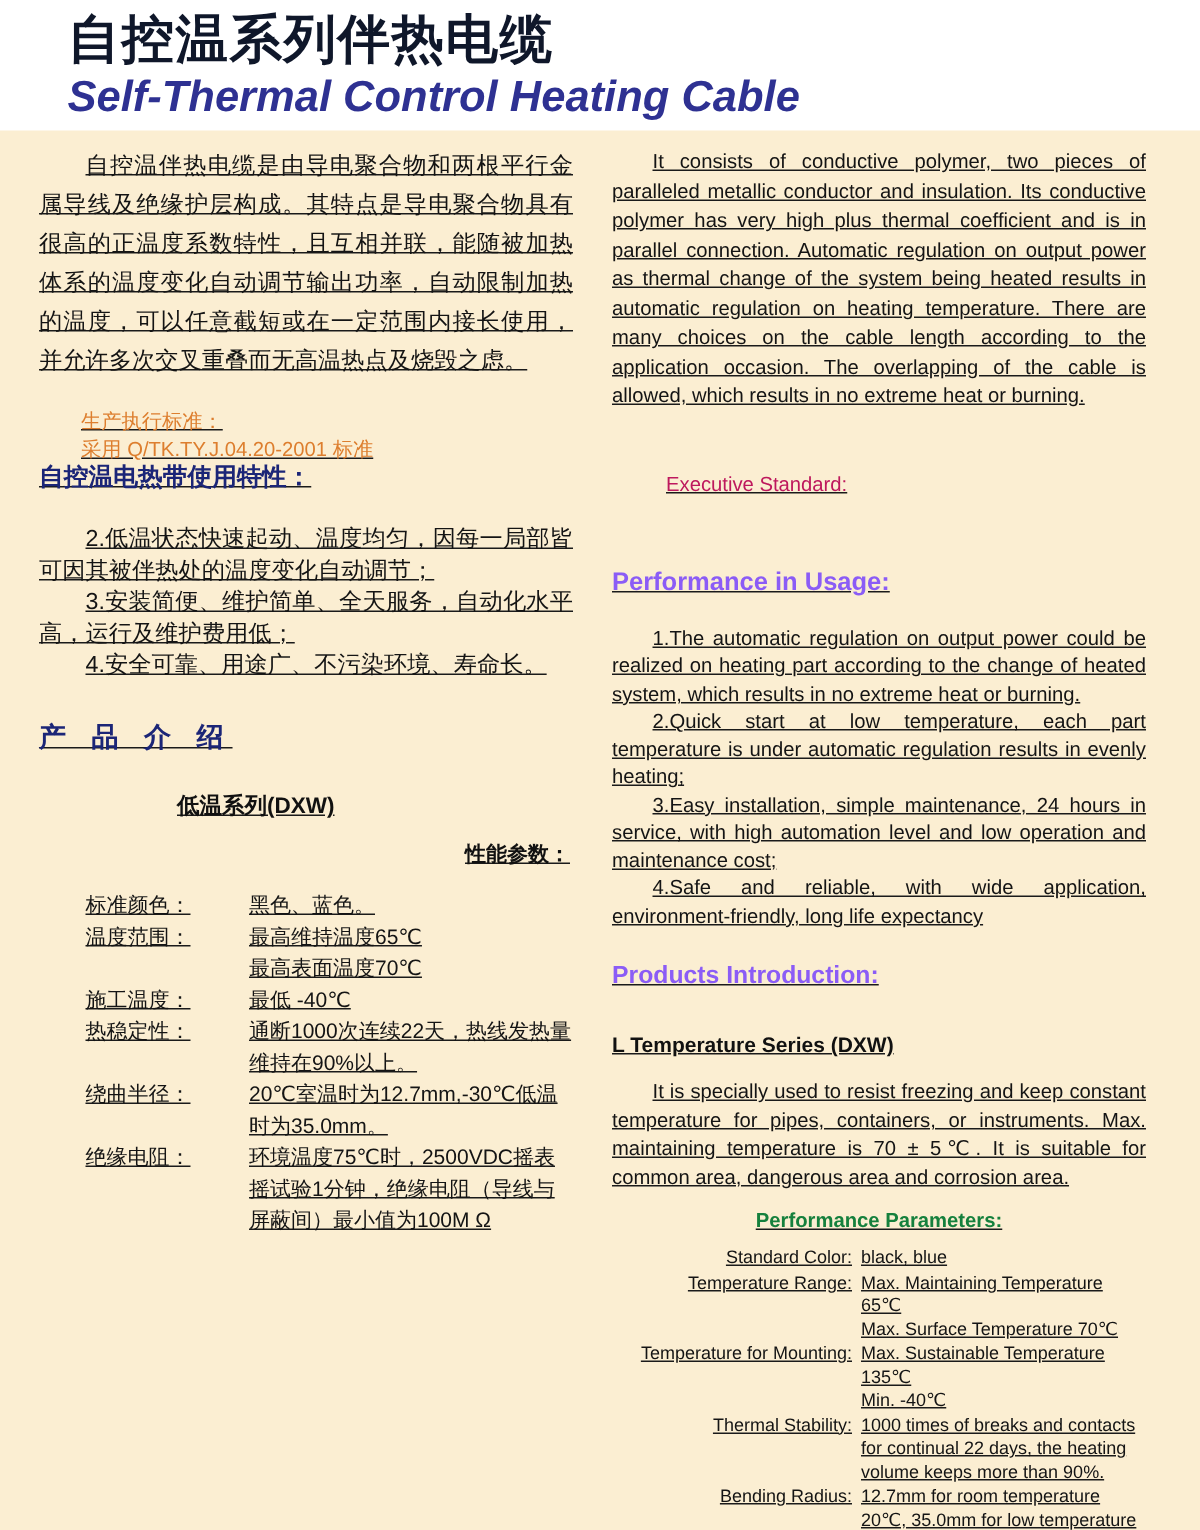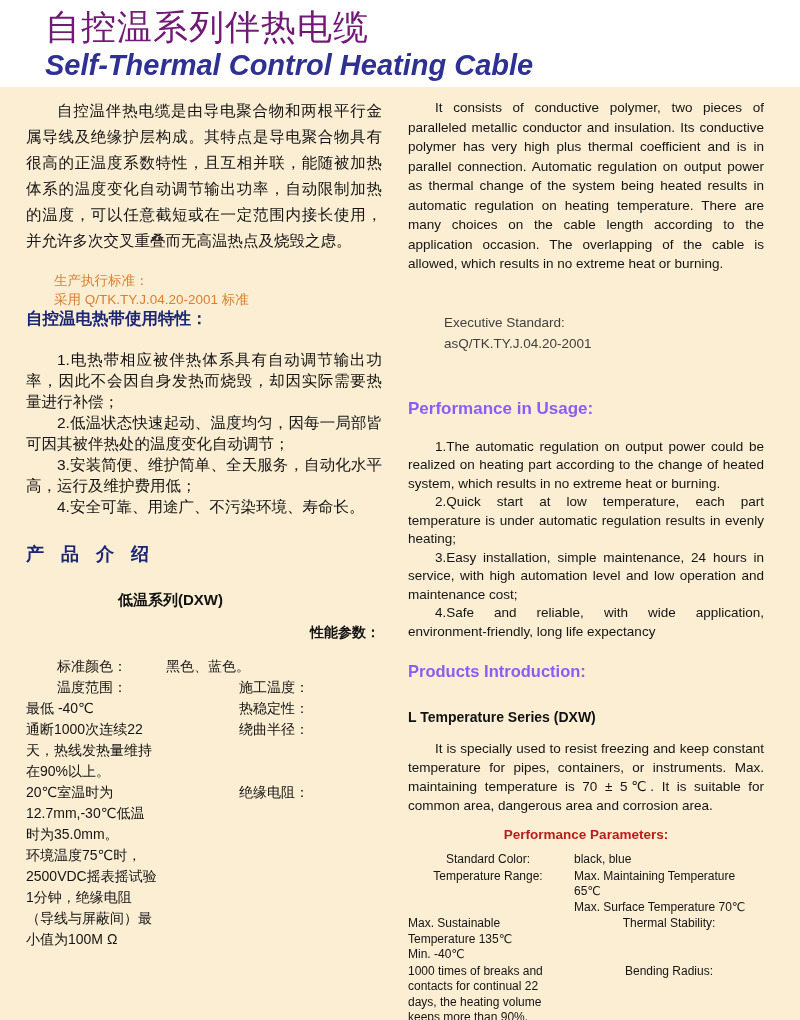--- a/index.html
+++ b/index.html
@@ -7,53 +7,53 @@
     width: 800px; height: 1020px;
     background: #ffffff;
     font-family: "Liberation Sans", "DejaVu Sans", sans-serif;
     color: #1a1a1a;
     overflow: hidden;
     position: relative;
   }
   
   .header { padding: 6px 0 0 45px; background: #ffffff; height: 87px; box-sizing: border-box; }
   .title-zh {
-    font-size: 35px; font-weight: normal; color: #701a75;
+    font-size: 35px; font-weight: bold; color: #0f172a;
     letter-spacing: 1px; line-height: 1.2; margin: 0;
   }
   .title-en {
     font-size: 29px; font-weight: bold; font-style: italic; color: #2e3192;
     line-height: 1.1; margin: 2px 0 0 0; letter-spacing: 0px;
   }
   
   .content {
     background: #fbeed2;
     height: 933px; box-sizing: border-box;
     padding: 11px 26px 0 26px;
-    display: flex; gap: 26px;
+    display: flex; gap: 26px; text-decoration: underline;
   }
   .col { width: 356px; }
 
   
   .p-zh {
     font-size: 15.5px; line-height: 26px; text-align: justify;
     text-indent: 2em; margin: 0; color: #141414;
   }
   .p-en {
     font-size: 13.5px; line-height: 19.5px; text-align: justify;
     text-indent: 2em; margin: 0; color: #141414;
   }
 
   
   .standard-zh {
     color: #dd7e2e; font-size: 13.5px; line-height: 19px;
     margin: 17px 0 0 28px;
   }
   .standard-en {
-    color: #404040; font-size: 13.5px; line-height: 21px;
+    color: #be185d; font-size: 13.5px; line-height: 21px;
     margin: 38px 0 0 36px;
   }
 
   
   .h-navy-zh {
     color: #1b2577; font-weight: bold; font-size: 16.5px;
     margin: 0; line-height: 1.2;
   }
   .h-navy-en {
     color: #8b5cf6; font-weight: bold; font-size: 17px;
@@ -84,38 +84,38 @@
     margin: 27px 0 0 0;
   }
   .series-text-zh { margin-top: 12px; }
   .series-text-en { margin-top: 14px; font-size: 13.5px; line-height: 19px; }
 
   .params-heading-zh {
     font-weight: bold; font-size: 14px; color: #111;
     text-align: right; margin: 14px 2px 0 0;
   }
   .params-heading-en {
-    font-weight: bold; font-size: 13.5px; color: #b91c1c;
+    font-weight: bold; font-size: 13.5px; color: #15803d;
     text-align: center; margin: 12px 0 0 0;
   }
 
   
   .params-table { display: grid; margin-top: 14px; row-gap: 0; }
   .params-table-zh { grid-template-columns: 132px 1fr; column-gap: 8px; }
   .params-table-en { grid-template-columns: 160px 1fr; column-gap: 6px; margin-top: 10px; }
   .param-label-zh {
     font-size: 14px; line-height: 21px; text-align: center; color: #141414;
     white-space: nowrap;
   }
   .param-value-zh {
     font-size: 14px; line-height: 21px; text-align: left; color: #141414;
     white-space: pre-line;
   }
   .param-label-en {
-    font-size: 12px; line-height: 15.5px; text-align: center; color: #141414;
+    font-size: 12px; line-height: 15.5px; text-align: right; color: #141414;
   }
   .param-value-en {
     font-size: 12px; line-height: 15.5px; text-align: left; color: #141414;
     white-space: pre-line; padding-bottom: 1px;
   }
 </style>
 </head>
 <body>
 
 <div class="page">
@@ -132,57 +132,57 @@
       <p class="p-zh">自控温伴热电缆是由导电聚合物和两根平行金属导线及绝缘护层构成。其特点是导电聚合物具有很高的正温度系数特性，且互相并联，能随被加热体系的温度变化自动调节输出功率，自动限制加热的温度，可以任意截短或在一定范围内接长使用，并允许多次交叉重叠而无高温热点及烧毁之虑。</p>
 
       <div class="standard-zh">
         <div>生产执行标准：</div>
         <div>采用 Q/TK.TY.J.04.20-2001 标准</div>
       </div>
 
       <h3 class="h-navy-zh usage-heading-zh">自控温电热带使用特性：</h3>
 
       <div class="usage-list-zh">
-        <p class="usage-item-zh">1.电热带相应被伴热体系具有自动调节输出功率，因此不会因自身发热而烧毁，却因实际需要热量进行补偿；</p>
         <p class="usage-item-zh">2.低温状态快速起动、温度均匀，因每一局部皆可因其被伴热处的温度变化自动调节；</p>
         <p class="usage-item-zh">3.安装简便、维护简单、全天服务，自动化水平高，运行及维护费用低；</p>
         <p class="usage-item-zh">4.安全可靠、用途广、不污染环境、寿命长。</p>
       </div>
 
       <h3 class="h-navy-zh products-heading-zh">产 品 介 绍</h3>
 
       <div class="series-title-zh">低温系列(DXW)</div>
 
 
       <div class="params-heading-zh">性能参数：</div>
 
       <div class="params-table params-table-zh">
         <div class="param-label-zh">标准颜色：</div>
         <div class="param-value-zh">黑色、蓝色。</div>
         <div class="param-label-zh">温度范围：</div>
+        <div class="param-value-zh">最高维持温度65℃
+最高表面温度70℃</div>
         <div class="param-label-zh">施工温度：</div>
         <div class="param-value-zh">最低 -40℃</div>
         <div class="param-label-zh">热稳定性：</div>
         <div class="param-value-zh">通断1000次连续22天，热线发热量维持在90%以上。</div>
         <div class="param-label-zh">绕曲半径：</div>
         <div class="param-value-zh">20℃室温时为12.7mm,-30℃低温时为35.0mm。</div>
         <div class="param-label-zh">绝缘电阻：</div>
         <div class="param-value-zh">环境温度75℃时，2500VDC摇表摇试验1分钟，绝缘电阻（导线与屏蔽间）最小值为100M Ω</div>
 
       </div>
 
     </div>
 
     <div class="col">
 
       <p class="p-en">It consists of conductive polymer, two pieces of paralleled metallic conductor and insulation. Its conductive polymer has very high plus thermal coefficient and is in parallel connection. Automatic regulation on output power as thermal change of the system being heated results in automatic regulation on heating temperature. There are many choices on the cable length according to the application occasion. The overlapping of the cable is allowed, which results in no extreme heat or burning.</p>
 
       <div class="standard-en">
         <div>Executive Standard:</div>
-        <div>asQ/TK.TY.J.04.20-2001</div>
       </div>
 
       <h3 class="h-navy-en usage-heading-en">Performance in Usage:</h3>
 
       <div class="usage-list-en">
         <p class="usage-item-en">1.The automatic regulation on output power could be realized on heating part according to the change of heated system, which results in no extreme heat or burning.</p>
         <p class="usage-item-en">2.Quick start at low temperature, each part temperature is under automatic regulation results in evenly heating;</p>
         <p class="usage-item-en">3.Easy installation, simple maintenance, 24 hours in service, with high automation level and low operation and maintenance cost;</p>
         <p class="usage-item-en">4.Safe and reliable, with wide application, environment-friendly, long life expectancy</p>
       </div>
@@ -194,20 +194,21 @@
       <p class="p-en series-text-en">It is specially used to resist freezing and keep constant temperature for pipes, containers, or instruments. Max. maintaining temperature is 70 ± 5℃. It is suitable for common area, dangerous area and corrosion area.</p>
 
       <div class="params-heading-en">Performance Parameters:</div>
 
       <div class="params-table params-table-en">
         <div class="param-label-en">Standard Color:</div>
         <div class="param-value-en">black, blue</div>
         <div class="param-label-en">Temperature Range:</div>
         <div class="param-value-en">Max. Maintaining Temperature 65℃
 Max. Surface Temperature 70℃</div>
+        <div class="param-label-en">Temperature for Mounting:</div>
         <div class="param-value-en">Max. Sustainable Temperature 135℃
 Min. -40℃</div>
         <div class="param-label-en">Thermal Stability:</div>
         <div class="param-value-en">1000 times of breaks and contacts for continual 22 days, the heating volume keeps more than 90%.</div>
         <div class="param-label-en">Bending Radius:</div>
         <div class="param-value-en">12.7mm for room temperature 20℃, 35.0mm for low temperature -30℃</div>
 
       </div>
 
     </div>

